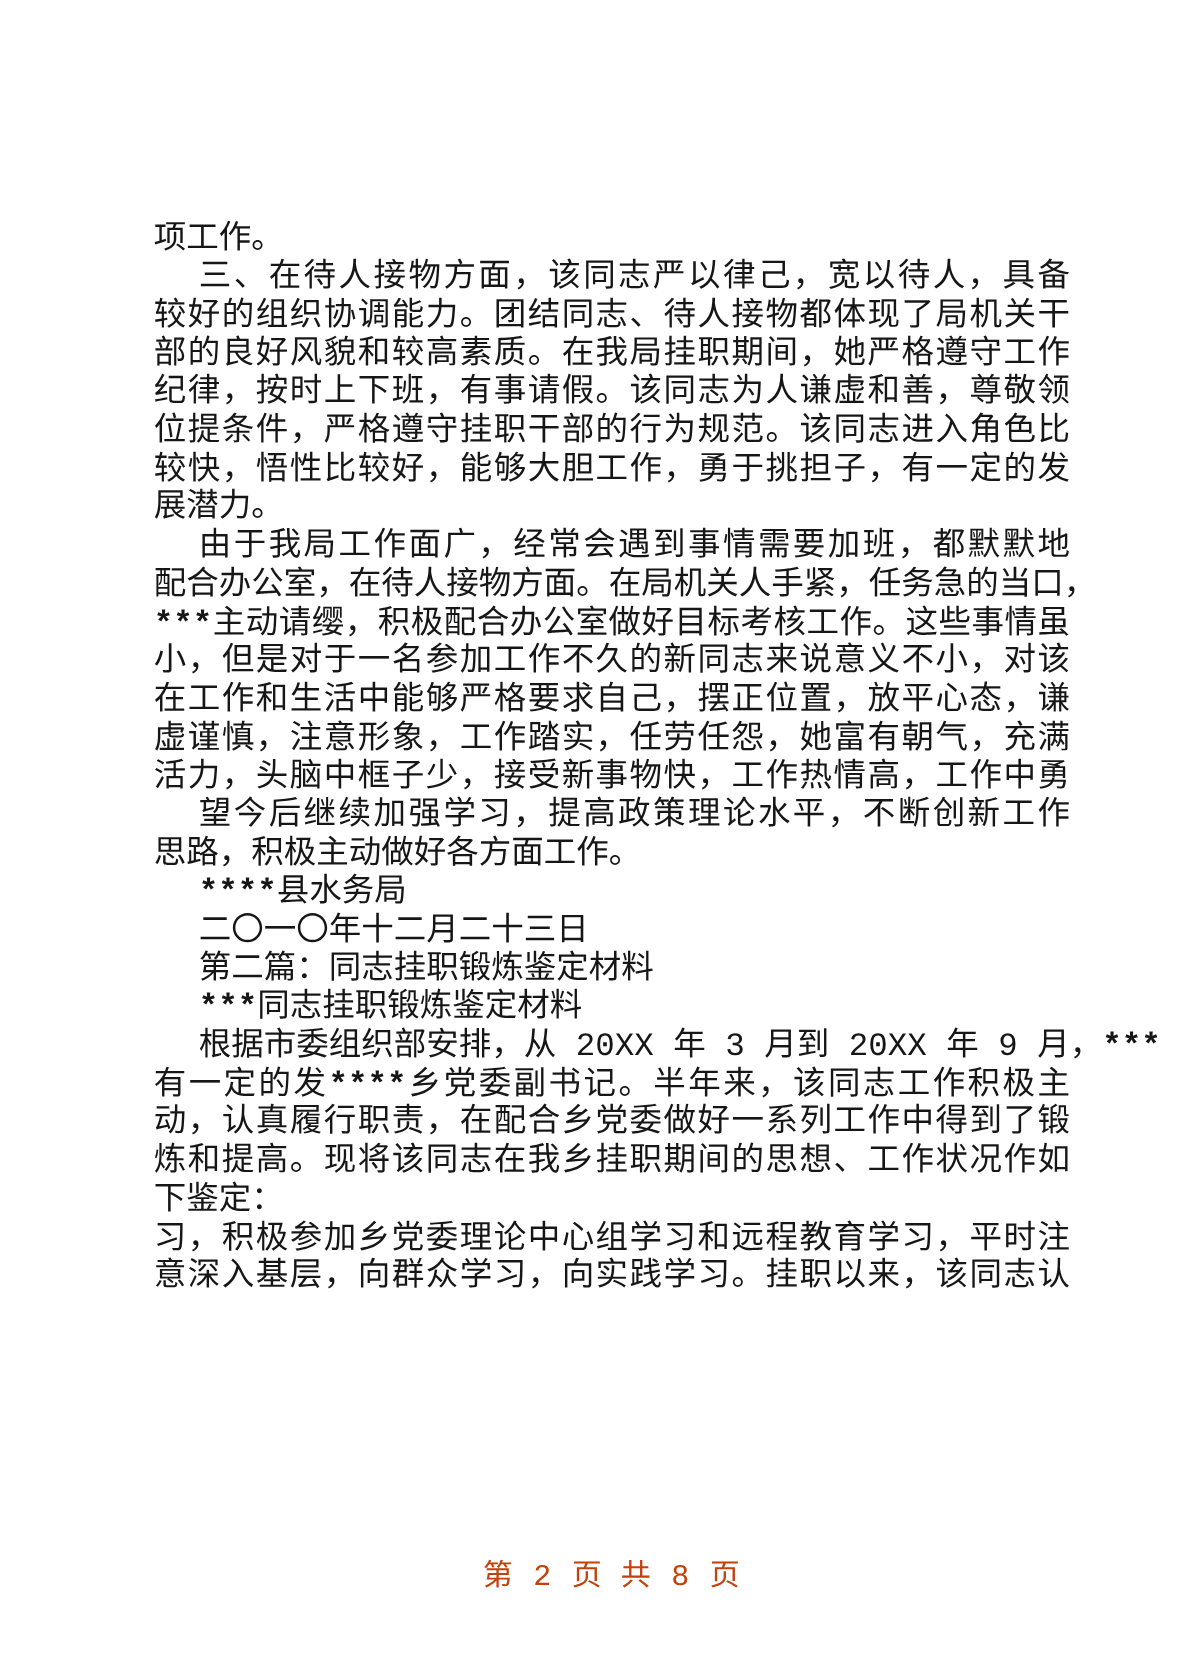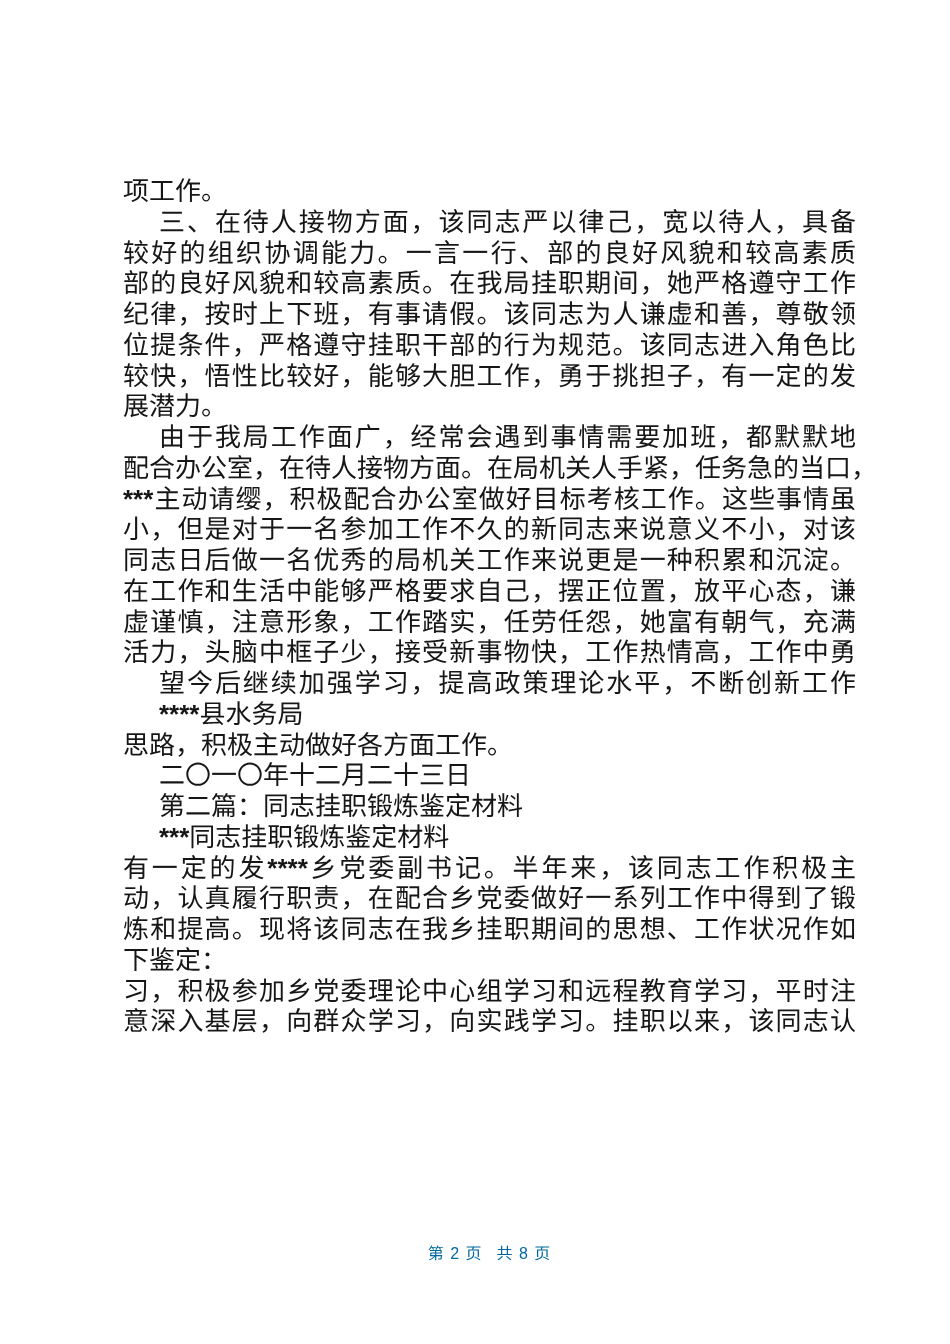--- a/index.html
+++ b/index.html
@@ -6,21 +6,21 @@
     margin: 0;
     padding: 0;
     background: #ffffff;
   }
   .page {
     position: relative;
     width: 950px;
     height: 1344px;
     background: #ffffff;
     overflow: hidden;
-    font-family: Liberation Sans, sans-serif;
+    font-family: Liberation Mono, monospace;
     color: #161616;
   }
   .doc-body {
     position: absolute;
     left: 123px;
     top: 176px;
     width: 733px;
     font-size: 26px;
     line-height: 30.75px;
   }
@@ -41,52 +41,52 @@
     font-weight: bold;
   }
   .page-footer {
     position: absolute;
     left: 123px;
     top: 1240px;
     width: 733px;
     display: flex;
     justify-content: center;
     gap: 14px;
-    font-size: 16px;
+    font-size: 24px;
     letter-spacing: 1px;
-    color: #0369a1;
+    color: #c2410c;
   }
 </style>
 </head>
 <body>
 
 <div class="page">
   <div class="doc-body">
       <div class="line"><span>项工作。</span></div>
       <div class="line indent justify"><span>三、在待人接物方面，该同志严以律己，宽以待人，具备</span></div>
-      <div class="line justify"><span>较好的组织协调能力。一言一行、部的良好风貌和较高素质</span></div>
+      <div class="line justify"><span>较好的组织协调能力。团结同志、待人接物都体现了局机关干</span></div>
       <div class="line justify"><span>部的良好风貌和较高素质。在我局挂职期间，她严格遵守工作</span></div>
       <div class="line justify"><span>纪律，按时上下班，有事请假。该同志为人谦虚和善，尊敬领</span></div>
       <div class="line justify"><span>位提条件，严格遵守挂职干部的行为规范。该同志进入角色比</span></div>
       <div class="line justify"><span>较快，悟性比较好，能够大胆工作，勇于挑担子，有一定的发</span></div>
       <div class="line"><span>展潜力。</span></div>
       <div class="line indent justify"><span>由于我局工作面广，经常会遇到事情需要加班，都默默地</span></div>
       <div class="line justify"><span>配合办公室，在待人接物方面。在局机关人手紧，任务急的当口，</span></div>
       <div class="line justify"><span class="b">***</span><span>主动请缨，积极配合办公室做好目标考核工作。这些事情虽</span></div>
       <div class="line justify"><span>小，但是对于一名参加工作不久的新同志来说意义不小，对该</span></div>
-      <div class="line justify"><span>同志日后做一名优秀的局机关工作来说更是一种积累和沉淀。</span></div>
       <div class="line justify"><span>在工作和生活中能够严格要求自己，摆正位置，放平心态，谦</span></div>
       <div class="line justify"><span>虚谨慎，注意形象，工作踏实，任劳任怨，她富有朝气，充满</span></div>
       <div class="line justify"><span>活力，头脑中框子少，接受新事物快，工作热情高，工作中勇</span></div>
       <div class="line indent justify"><span>望今后继续加强学习，提高政策理论水平，不断创新工作</span></div>
+      <div class="line"><span>思路，积极主动做好各方面工作。</span></div>
       <div class="line indent"><span class="b">****</span><span>县水务局</span></div>
-      <div class="line"><span>思路，积极主动做好各方面工作。</span></div>
       <div class="line indent"><span>二〇一〇年十二月二十三日</span></div>
       <div class="line indent"><span>第二篇：同志挂职锻炼鉴定材料</span></div>
       <div class="line indent"><span class="b">***</span><span>同志挂职锻炼鉴定材料</span></div>
+      <div class="line indent justify"><span>根据市委组织部安排，从 20XX 年 3 月到 20XX 年 9 月，</span><span class="b">***</span></div>
       <div class="line justify"><span>有一定的发</span><span class="b">****</span><span>乡党委副书记。半年来，该同志工作积极主</span></div>
       <div class="line justify"><span>动，认真履行职责，在配合乡党委做好一系列工作中得到了锻</span></div>
       <div class="line justify"><span>炼和提高。现将该同志在我乡挂职期间的思想、工作状况作如</span></div>
       <div class="line"><span>下鉴定：</span></div>
       <div class="line justify"><span>习，积极参加乡党委理论中心组学习和远程教育学习，平时注</span></div>
       <div class="line justify"><span>意深入基层，向群众学习，向实践学习。挂职以来，该同志认</span></div>
     </div>
   <div class="page-footer">
     <span>第 2 页</span>
     <span>共 8 页</span>

